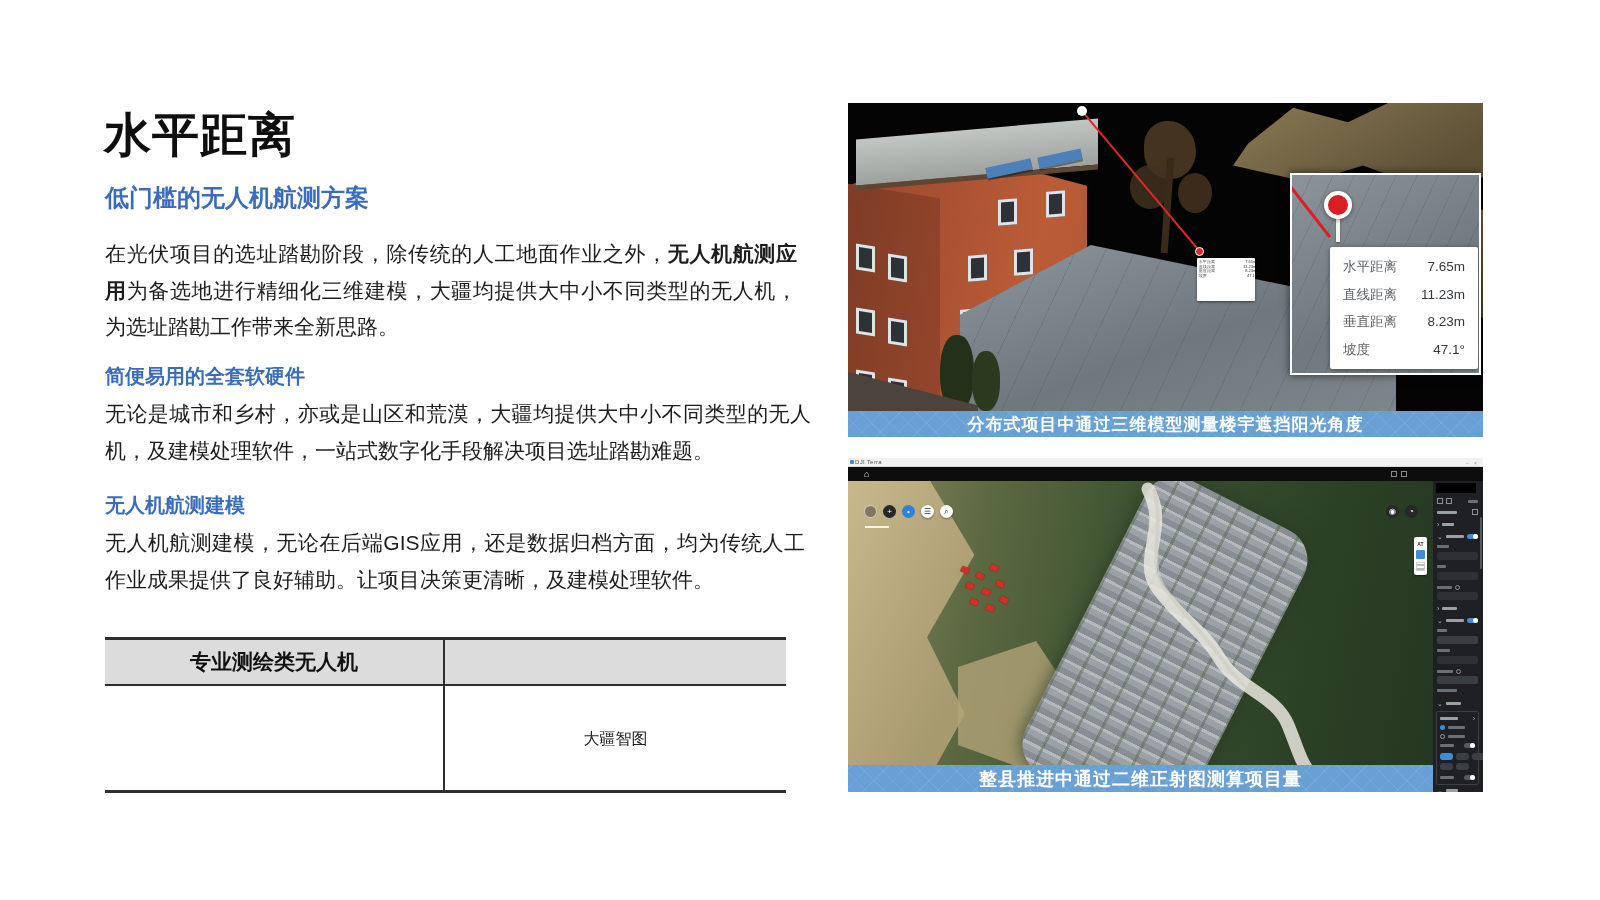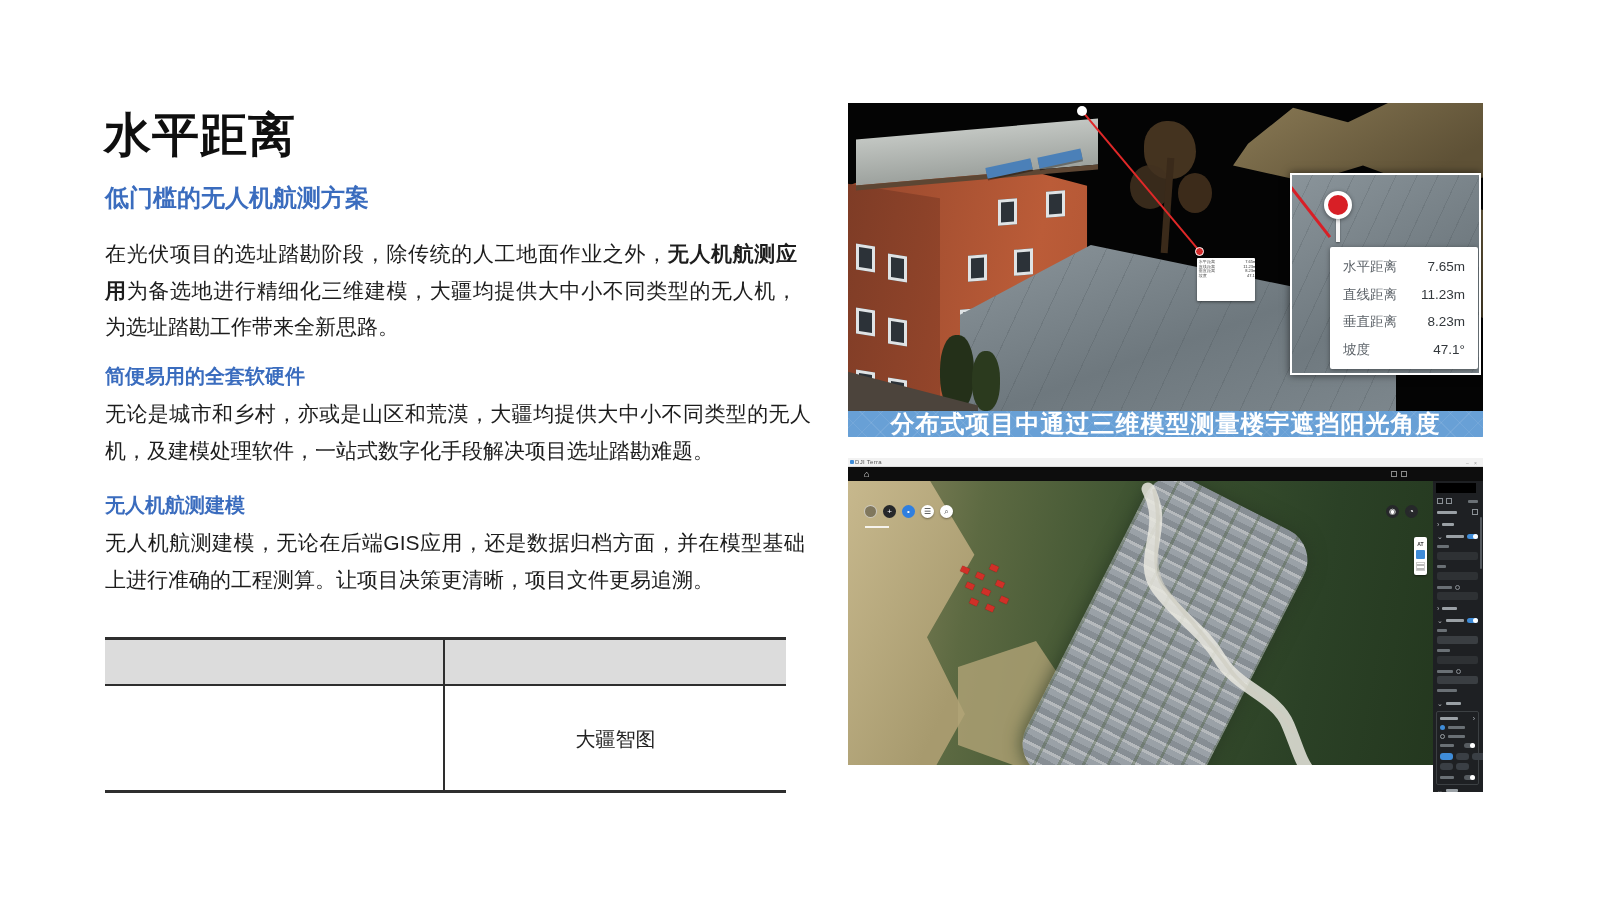--- a/index.html
+++ b/index.html
@@ -27,25 +27,25 @@
     border-top:3px solid #2e2e2e;border-bottom:2px solid #2e2e2e;box-sizing:border-box;display:flex;}
   .tbl-body{position:absolute;left:0;top:49px;width:100%;height:107px;background:#fff;
     border-bottom:3px solid #2e2e2e;box-sizing:border-box;}
   .tbl-divider{position:absolute;left:338px;top:0;width:2px;height:156px;background:#2e2e2e;}
   .th{display:flex;align-items:center;justify-content:center;font-size:21px;font-weight:800;color:#111;}
   .th-left{width:338px;}
   .th-right{flex:1;}
   .cell-left{position:absolute;left:0;top:0;width:338px;height:107px;display:flex;flex-direction:column;
     align-items:center;justify-content:center;gap:17px;font-size:20px;color:#222;}
   .cell-right{position:absolute;left:340px;top:0;right:0;height:107px;display:flex;
-    align-items:center;justify-content:center;font-size:20px;color:#222;}
+    align-items:center;justify-content:center;font-size:16px;color:#222;}
 
   
   .caption-bar{background:#68a0d6;display:flex;align-items:center;justify-content:center;
-    color:#fff;font-weight:800;font-size:24px;letter-spacing:1px;
+    color:#fff;font-weight:800;font-size:17px;letter-spacing:1px;
     background-image:
       repeating-linear-gradient(45deg,rgba(255,255,255,.08) 0 1px,transparent 1px 13px),
       repeating-linear-gradient(-45deg,rgba(255,255,255,.08) 0 1px,transparent 1px 13px);}
 
   
   .fig1{left:848px;top:103px;width:635px;height:334px;}
   .fig1-photo{position:absolute;left:0;top:0;width:635px;height:308px;background:#040404;overflow:hidden;}
   .fig1-caption{position:absolute;left:0;top:308px;width:635px;height:26px;}
 
   .rocks-main{position:absolute;left:385px;top:0;width:250px;height:120px;
@@ -176,24 +176,25 @@
 
 <div class="abs doc-title">水平距离</div>
 <div class="abs doc-subtitle">低门槛的无人机航测方案</div>
 
 <div class="abs para intro"><span>在光伏项目的选址踏勘阶段，除传统的人工地面作业之外，</span><span class="b">无人机航测应用</span><span>为备选地进行精细化三维建模，大疆均提供大中小不同类型的无人机，为选址踏勘工作带来全新思路。</span></div>
 
 <div class="abs sec-head sec1-head">简便易用的全套软硬件</div>
 <div class="abs para sec1-body">无论是城市和乡村，亦或是山区和荒漠，大疆均提供大中小不同类型的无人机，及建模处理软件，一站式数字化手段解决项目选址踏勘难题。</div>
 
 <div class="abs sec-head sec2-head">无人机航测建模</div>
-<div class="abs para sec2-body">无人机航测建模，无论在后端GIS应用，还是数据归档方面，并在模型基础上进行准确的工程测算。让项目决策更清晰，项目文件更易追溯。</div>
+<div class="abs para sec2-body">无人机航测建模，无论在后端GIS应用，还是数据归档方面，均为传统人工作业成果提供了良好辅助。让项目决策更清晰，及建模处理软件。</div>
 
 <div class="abs spec-table">
   <div class="tbl-header">
+    <div class="th th-left">专业测绘类无人机</div>
   </div>
   <div class="tbl-body">
     <div class="cell-right">大疆智图</div>
   </div>
   <div class="tbl-divider"></div>
 </div>
 
 <div class="abs fig1">
   <div class="fig1-photo">
     <div class="rocks-main"></div>
@@ -427,13 +428,14 @@
         <span class="toggle off"></span>
       </div>
 
     <div class="sb" style="top:306px;">
         <span class="chev">⌄</span>
         <span class="bar" style="width:12px;"></span>
       </div>
     <div class="sb-scroll"></div>
   </div>
 
+  <div class="f2-caption caption-bar">整县推进中通过二维正射图测算项目量</div>
 </div>
 
 </body></html>

